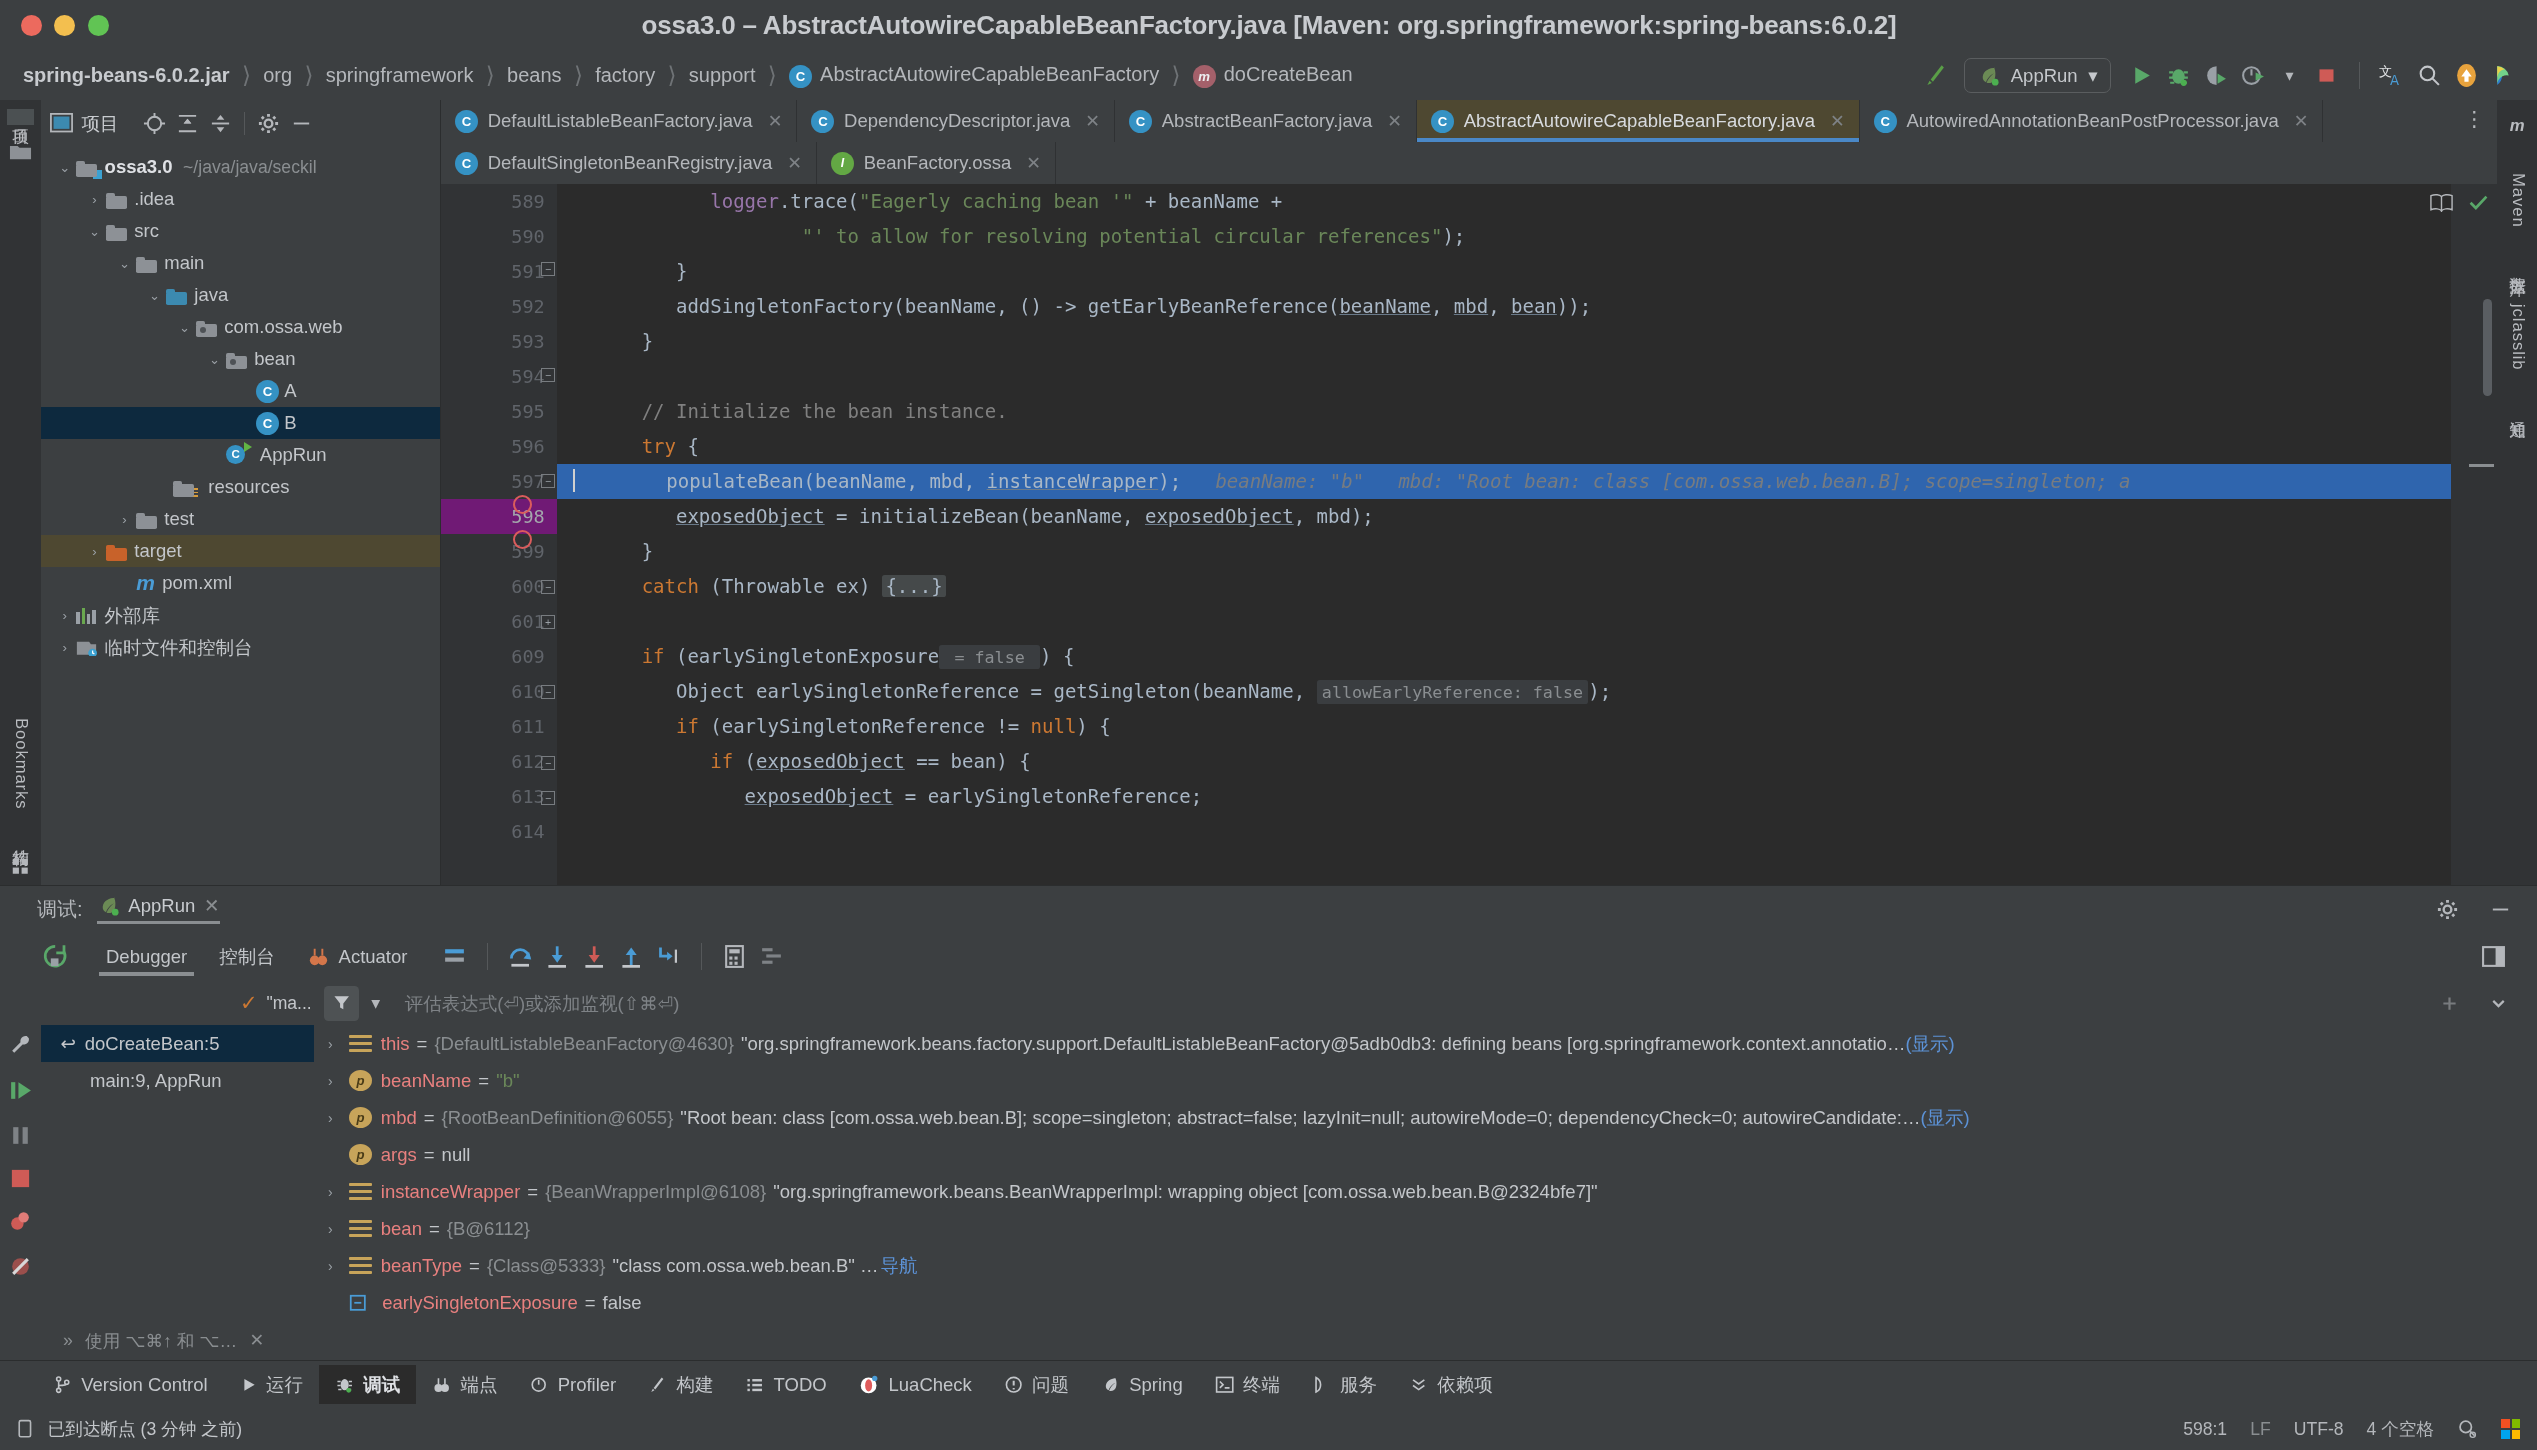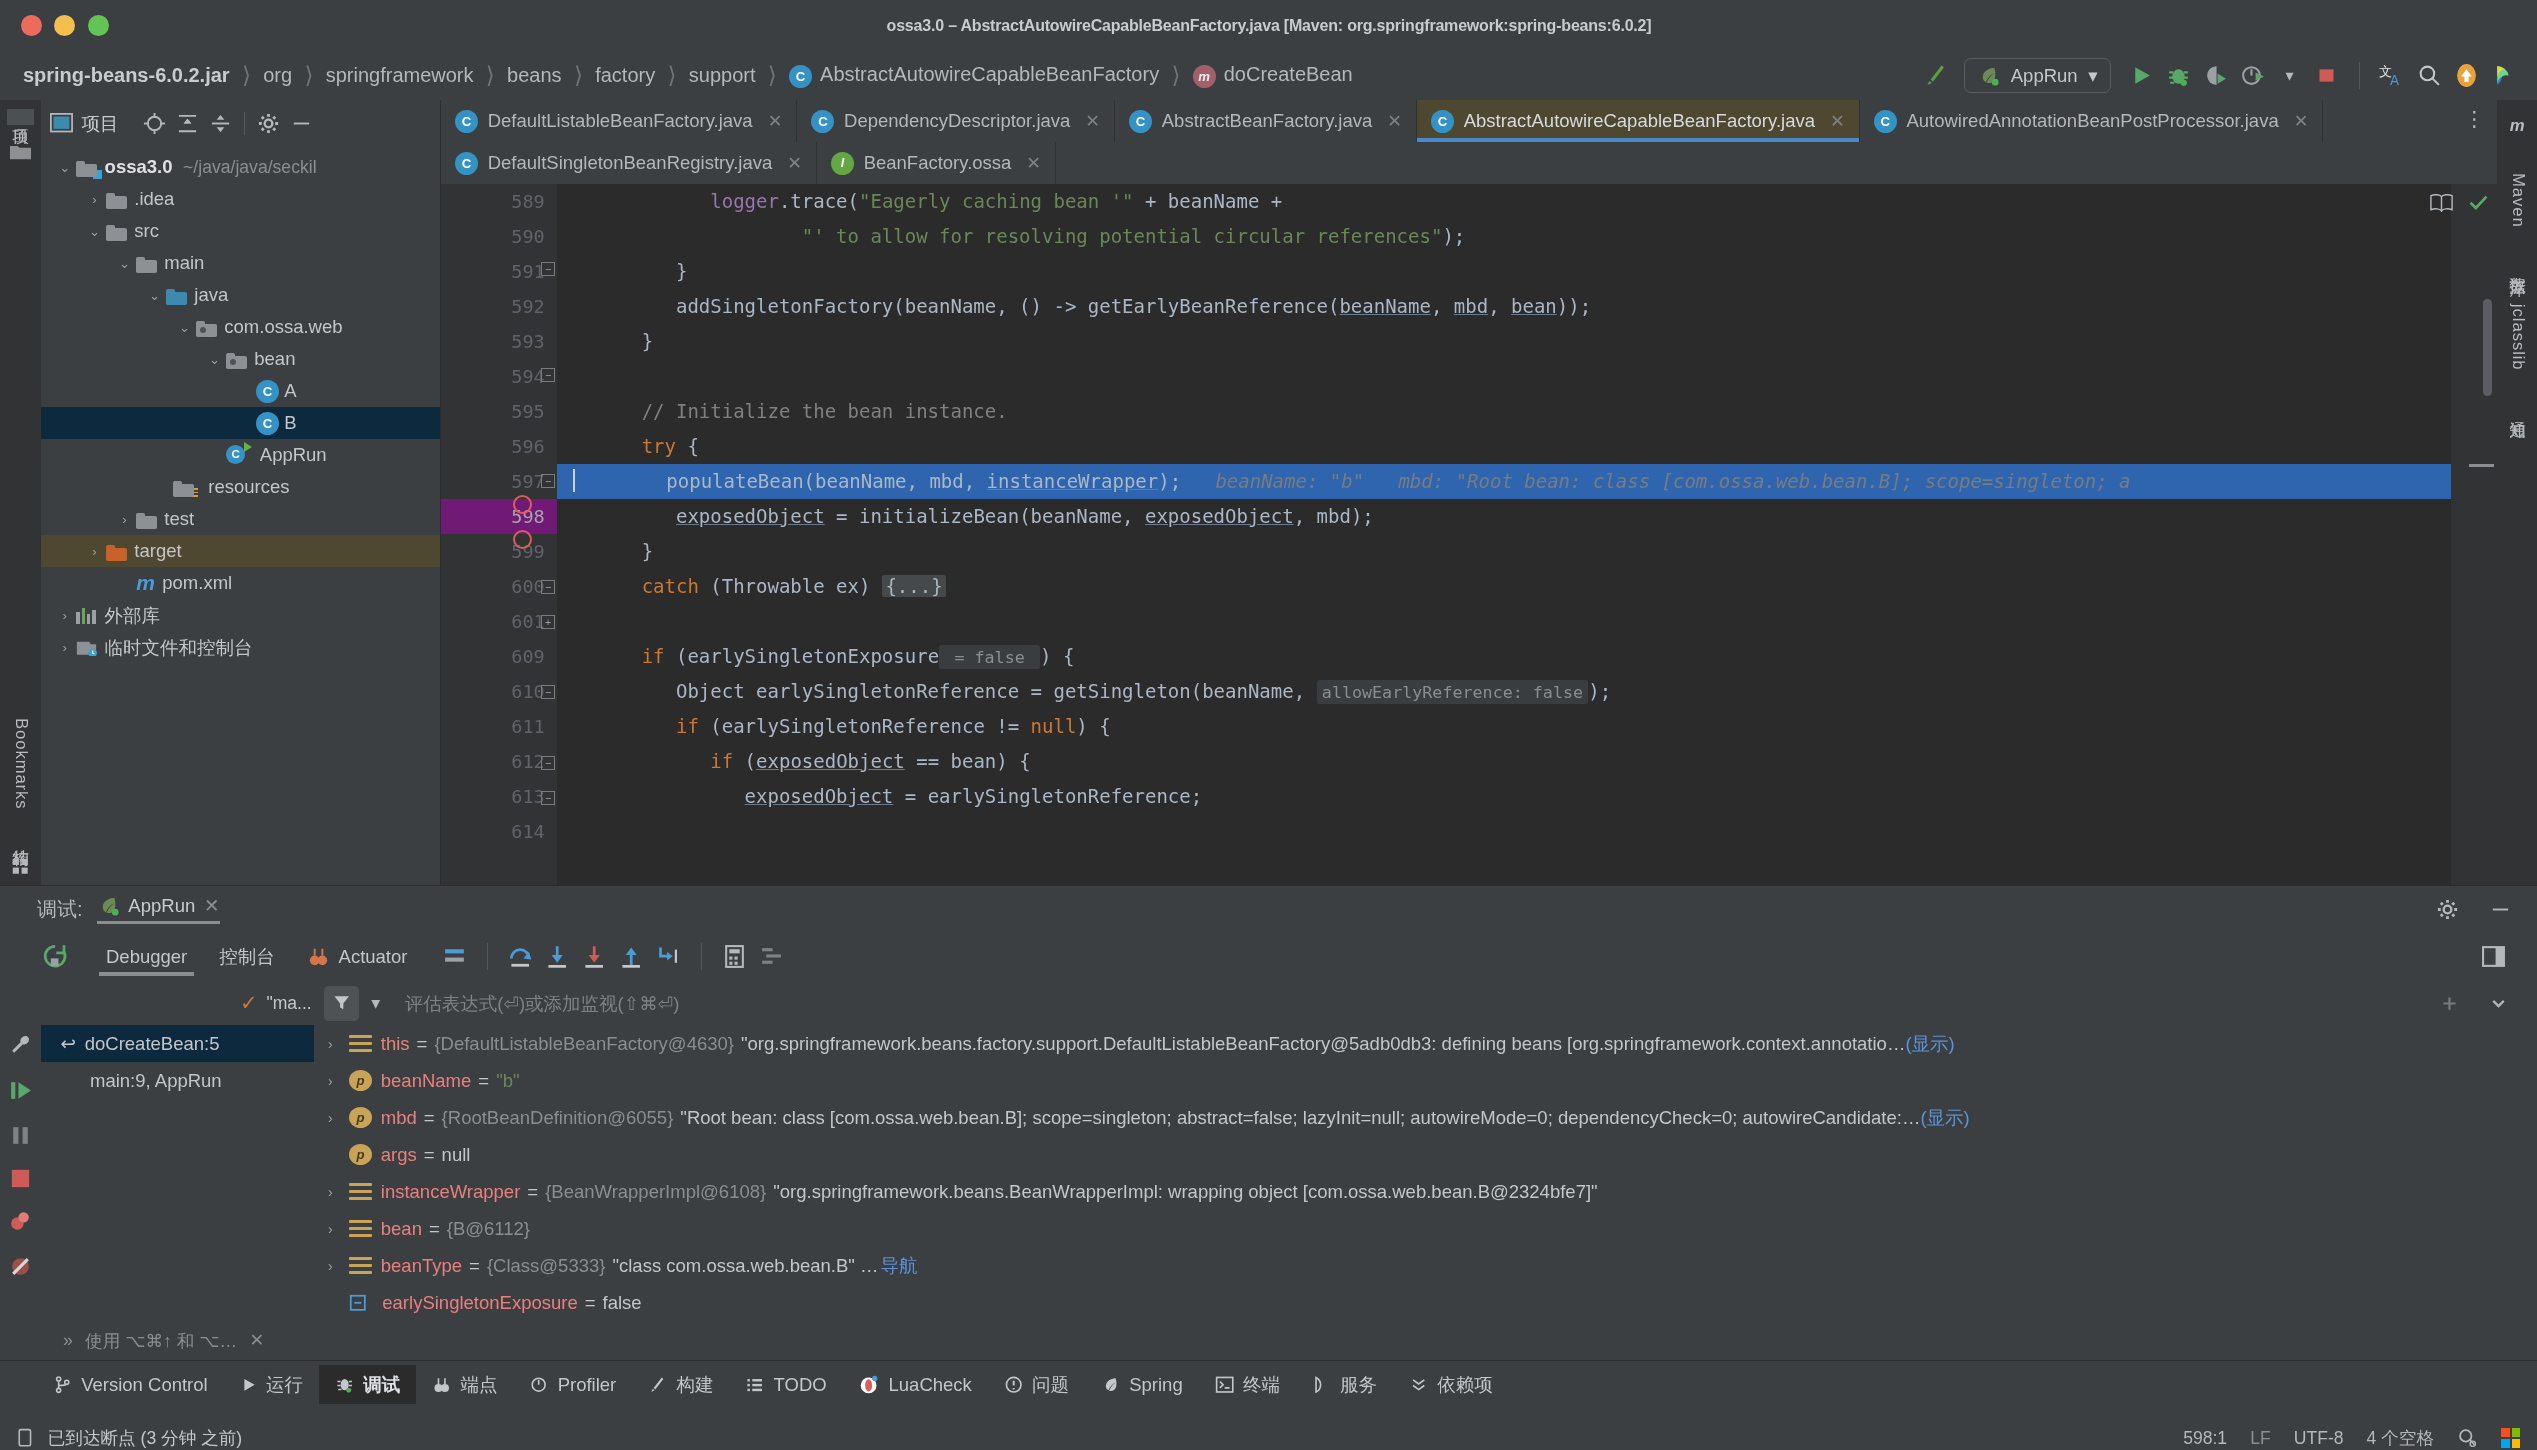--- a/index.html
+++ b/index.html
@@ -15,21 +15,21 @@
   
   .titlebar {
     height: 51px; background: #3c3f41; position: relative;
     display: flex; align-items: center; flex: 0 0 51px;
   }
   .traffic { display:flex; gap:12.3px; padding-left: 21px; align-items:center; }
   .dot { width: 21px; height: 21px; border-radius: 50%; }
   .dot.red { background:#ec6a5e; } .dot.yellow { background:#f3bf4f; } .dot.green { background:#61c454; }
   .window-title {
     position:absolute; left:0; right:0; text-align:center;
-    font-size: 16px; font-weight: bold; color: #c8cbcf; letter-spacing: -0.2px;
+    font-size: 26px; font-weight: bold; color: #c8cbcf; letter-spacing: -0.2px;
     pointer-events:none;
   }
 
   
   .navbar {
     height: 49px; background:#3c3f41; display:flex; align-items:center;
     padding-left: 19.4px; flex: 0 0 49px; position:relative;
   }
   .crumbs { display:flex; align-items:center; gap:0px; }
   .crumb { font-size: 20px; color:#b4b7bb; padding: 0 3.5px; white-space:nowrap; }
@@ -183,21 +183,21 @@
   .vnull { color:#c3c6ca; }
   .footer-hint { height: 39px; display:flex; align-items:center; padding-left: 63px; font-size:17.6px; color:#8a8e91; gap:12.3px;}
 
   
   .toolwin {
     height: 48px; flex: 0 0 48px; background:#3c3f41; display:flex; align-items:center;
     padding-left: 37px; gap: 0; border-top:0.9px solid #2b2d2e;
   }
   .twitem { display:flex; align-items:center; gap:8.8px; font-size:18.5px; color:#c3c6ca; padding: 0 16px; height:39px; cursor:pointer;}
   .twitem.active { background:#2b2b2b; color:#dfe1e5; font-weight:bold;}
-  .statusbar { height: 42px; flex:0 0 42px; background:#3c3f41; display:flex; align-items:flex-end; padding-left: 16px; position:relative; }
+  .statusbar { height: 42px; flex:0 0 42px; background:#3c3f41; display:flex; align-items:center; padding-left: 16px; position:relative; }
   .status-left { display:flex; align-items:center; gap:12.3px; font-size:17.6px; color:#c3c6ca;}
   .status-right { position:absolute; right: 17.6px; display:flex; align-items:center; gap: 23px; font-size:17.6px; color:#b4b7bb;}
   .winlogo { width:19.4px;height:19.4px; display:grid; grid-template-columns:1fr 1fr; grid-template-rows:1fr 1fr; gap:1.8px;}
   .winlogo i:nth-child(1){background:#f25022;} .winlogo i:nth-child(2){background:#7fba00;}
   .winlogo i:nth-child(3){background:#00a4ef;} .winlogo i:nth-child(4){background:#ffb900;}
 
   
   .rightstrip {
     width: 41px; flex:0 0 41px; background:#313335;
     display:flex; flex-direction:column; align-items:center; padding-top:8.8px; gap: 23px;

